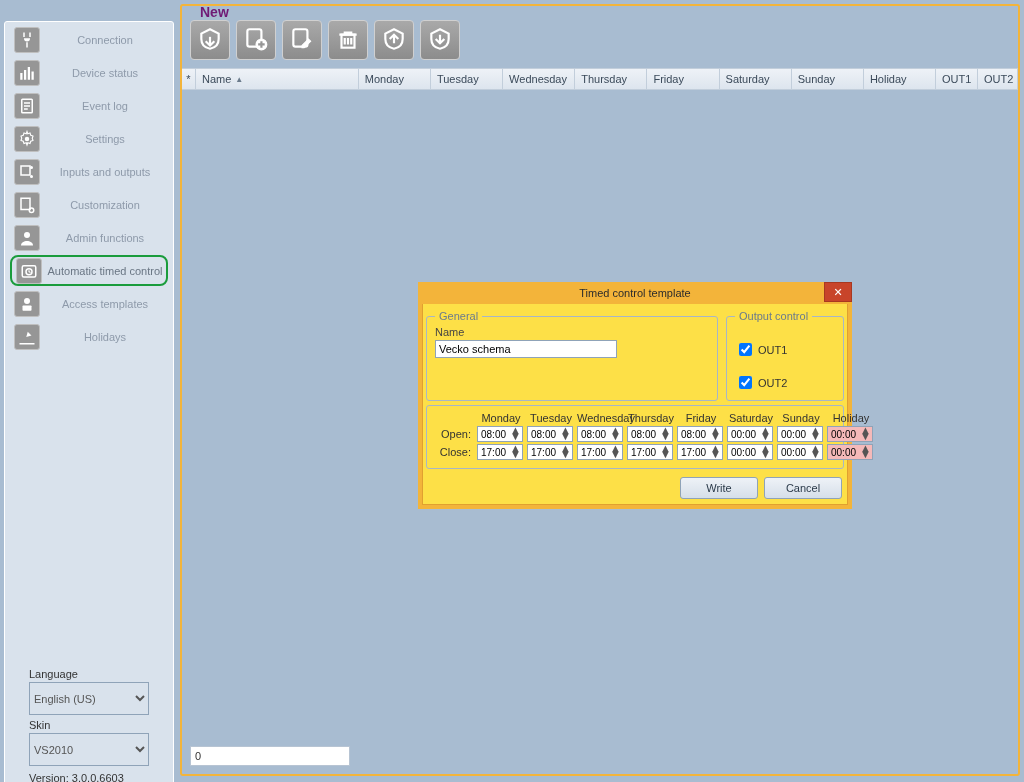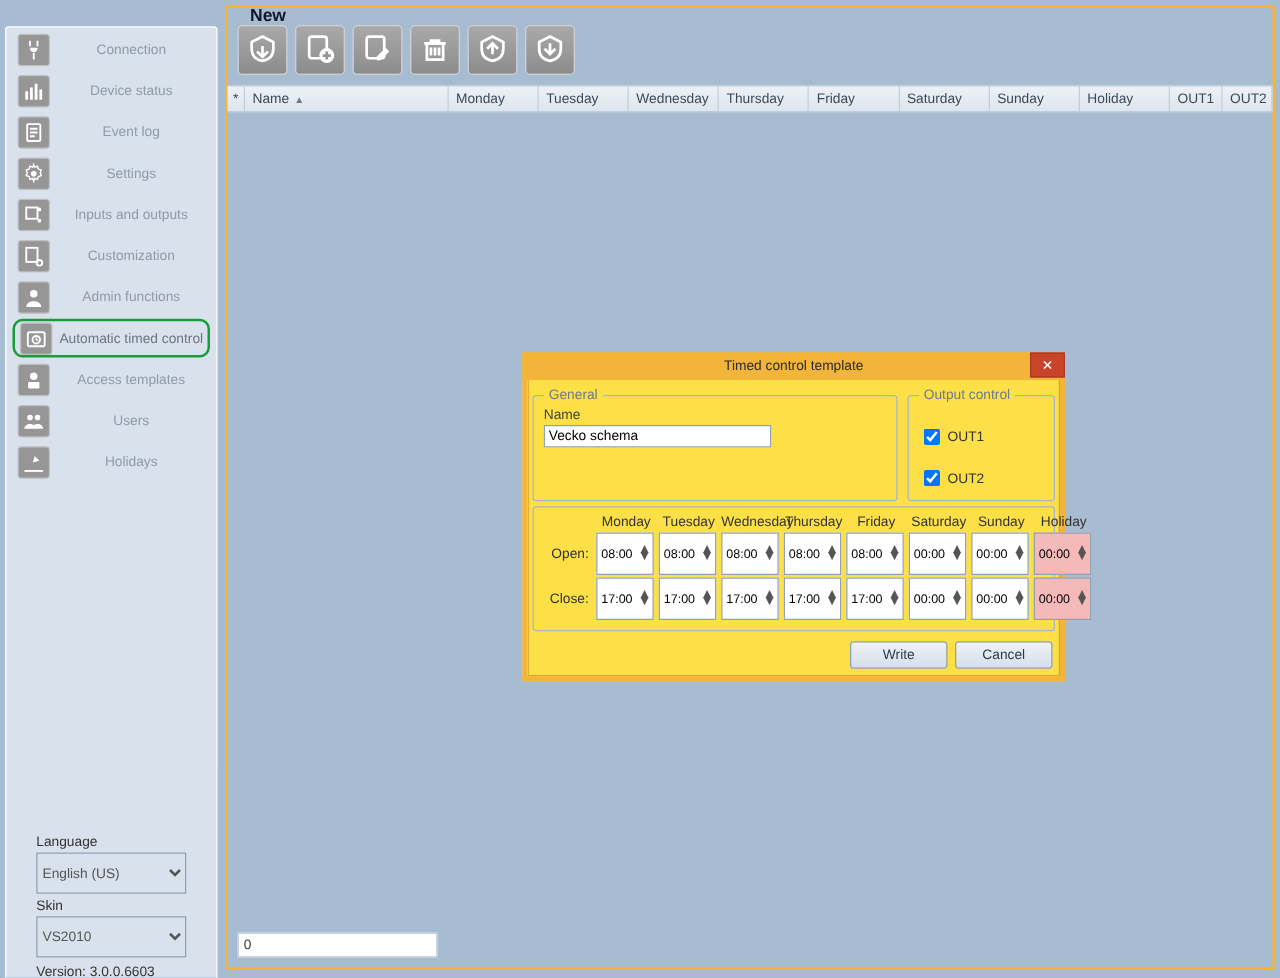--- a/index.html
+++ b/index.html
@@ -70,21 +70,21 @@
     position: absolute;
     left: 180px; top: 4px; right: 4px;
     height: 772px;
     background: #a8bcd1;
     border: 2px solid #f3b43a;
     border-radius: 3px;
   }
   .new-hint {
     position: absolute;
     left: 200px; top: 4px;
-    color: #0f172a; font-weight: bold; font-size: 14px;
+    color: #701a75; font-weight: bold; font-size: 14px;
     z-index: 3;
   }
 
   .toolbar {
     display: flex; gap: 6px;
     padding: 14px 8px 8px 8px;
   }
   .tool-btn {
     width: 40px; height: 40px;
     background: linear-gradient(#a9a9a9,#8c8c8c);
@@ -178,21 +178,21 @@
     border-radius:3px;
     margin: 0 4px 4px 4px;
     padding: 6px 8px 8px 8px;
   }
   .sched-table { display:grid; grid-template-columns: 40px repeat(8, 48px); align-items:center; gap:2px 2px; }
   .sched-table .hdr { text-align:center; color:#333; font-size:11px; }
   .sched-table .rowlabel { text-align:right; padding-right:4px; color:#333;}
   .spin {
     display:flex; align-items:center;
     border:1px solid #8fa3b8; background:#fff;
-    width:46px; height:34px; padding:0 1px 0 3px;
+    width:46px; height:16px; padding:0 1px 0 3px;
     justify-content: space-between;
   }
   .spin.hol { background:#f5b9b9; }
   .spin .v { font-size:10px; }
   .spin .arrows { display:flex; flex-direction:column; line-height:5px; font-size:7px; color:#555;}
   .spin .arrows span{height:6px;}
 
   .dlg-buttons { display:flex; justify-content:flex-end; gap:6px; padding:4px 6px 6px 0;}
   .dlg-buttons button{
     width: 78px; height: 22px;
@@ -284,30 +284,20 @@
         <span class="nav-label">Automatic timed control</span>
       </div>
       <div class="nav-item">
         <span class="nav-icon">
           <svg viewBox="0 0 24 24">
             <circle cx="12" cy="8" r="4"></circle>
             <rect x="6" y="14" width="12" height="7" rx="1"></rect>
           </svg>
         </span>
         <span class="nav-label">Access templates</span>
-      </div>
-      <div class="nav-item">
-        <span class="nav-icon">
-          <svg viewBox="0 0 24 24">
-            <circle cx="8" cy="8" r="3"></circle>
-            <circle cx="16" cy="8" r="3"></circle>
-            <path d="M2 20c0-3 3-5 6-5s6 2 6 5M10 20c0-3 3-5 6-5s6 2 6 5"></path>
-          </svg>
-        </span>
-        <span class="nav-label">Users</span>
       </div>
       <div class="nav-item">
         <span class="nav-icon">
           <svg viewBox="0 0 24 24">
             <path d="M3 20l8-8M11 12l7-2-5-5-2 7z"></path>
             <rect x="2" y="20" width="20" height="2"></rect>
           </svg>
         </span>
         <span class="nav-label">Holidays</span>
       </div>

